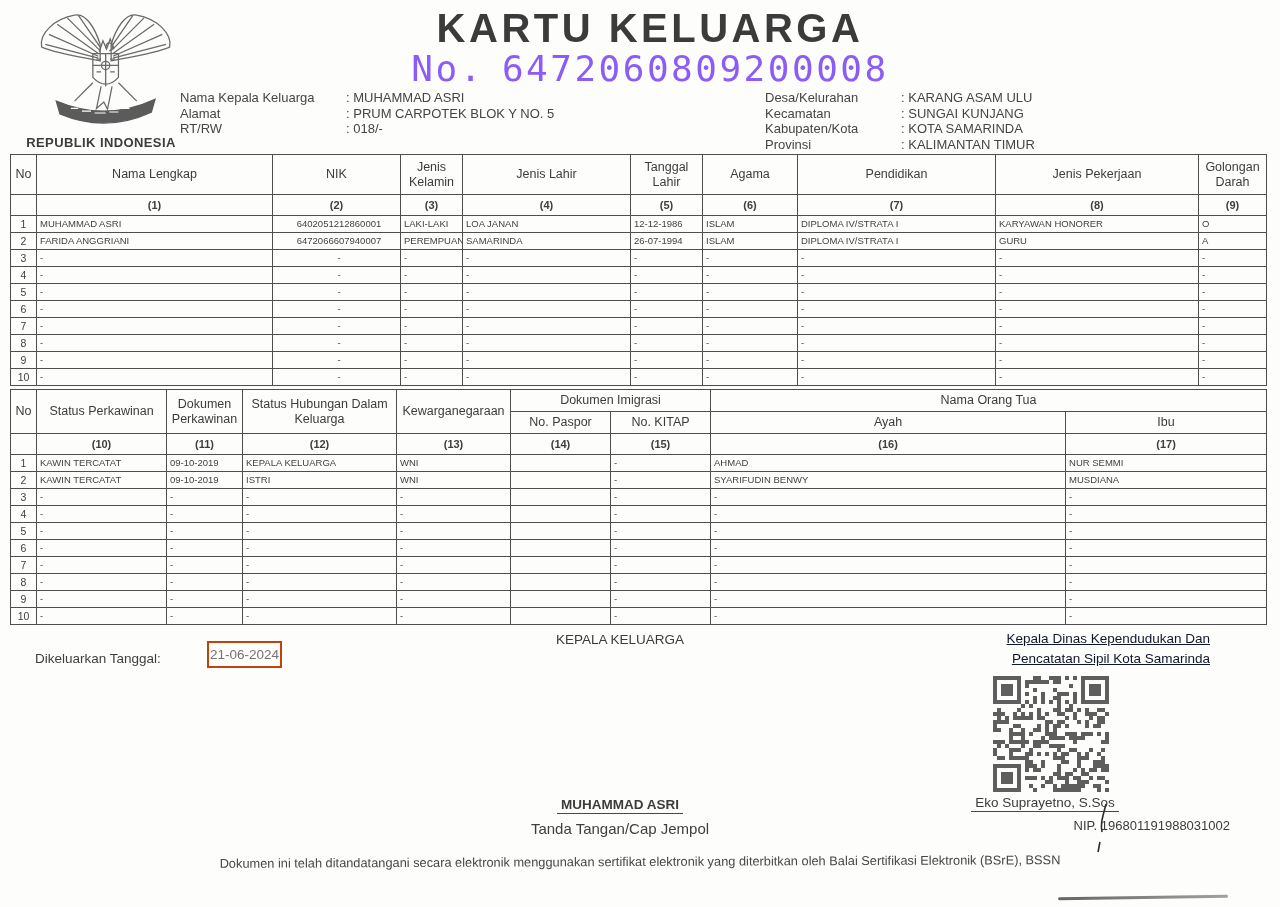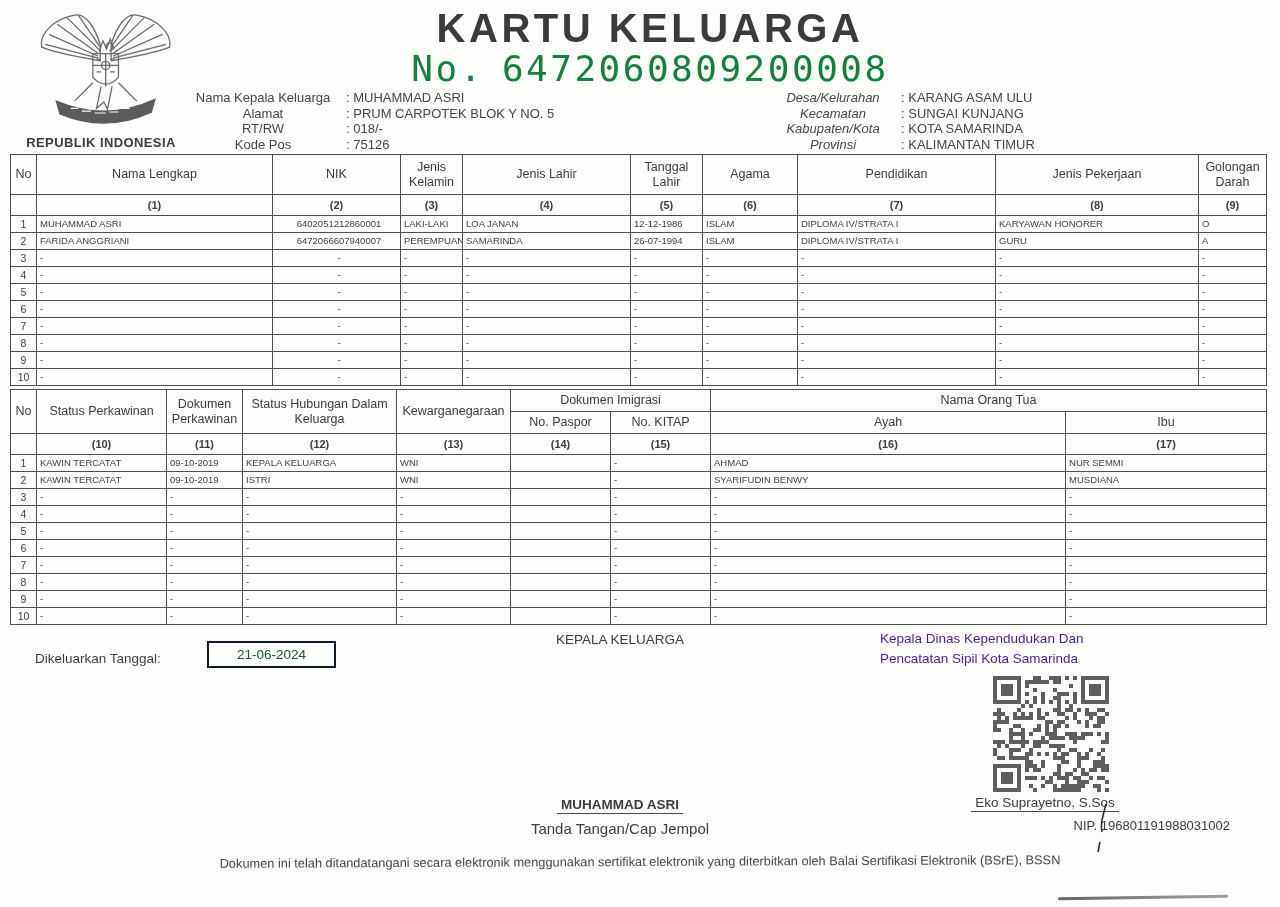--- a/index.html
+++ b/index.html
@@ -14,30 +14,30 @@
     position:absolute;left:12px;top:135px;width:178px;text-align:center;
     font-size:13px;font-weight:bold;letter-spacing:.4px;color:#3c3c3c;
   }
   .title{
     position:absolute;left:340px;top:6px;width:620px;text-align:center;
     font-size:40px;font-weight:bold;letter-spacing:3.5px;color:#3b3b3b;
   }
   .doc-no{
     position:absolute;left:320px;top:48px;width:660px;text-align:center;
     font-family:"DejaVu Sans Mono",monospace;font-size:36px;
-    letter-spacing:2.5px;color:#15803d;white-space:nowrap;
+    letter-spacing:2.5px;color:#8b5cf6;white-space:nowrap;
   }
   .doc-no .no-label{margin-right:18px;}
-  .kv-block{position:absolute;font-size:13px;line-height:15.6px;color:#454545;text-align:center;}
+  .kv-block{position:absolute;font-size:13px;line-height:15.6px;color:#454545;}
   .kv-left{left:180px;top:90px;}
   .kv-right{left:765px;top:90px;}
   .kv{display:flex;}
   .kv .lbl{flex:none;}
   .kv-left .lbl{width:166px;}
-  .kv-right .lbl{width:136px;font-style:italic;}
+  .kv-right .lbl{width:136px;}
   .kv .val::before{content:": ";}
   
   table.doc-table{
     position:absolute;left:10px;border-collapse:collapse;table-layout:fixed;
     width:1256px;
   }
   .doc-table th,.doc-table td{
     border:1.6px solid #4e4e4e;padding:0 3px;color:#3e3e3e;
     overflow:hidden;vertical-align:middle;
   }
@@ -55,30 +55,30 @@
   #table1{top:154px;}
   #table1 thead tr.hrow{height:40px;}
   #table2{top:389px;}
   #table2 thead tr.hrow{height:22px;}
   #table1 tbody td:nth-child(1),
   #table2 tbody td:nth-child(1){text-align:center;font-size:10.5px;}
   #table1 tbody td:nth-child(3){text-align:center;padding-left:8px;}
   
   .issued{position:absolute;left:35px;top:651px;font-size:13.5px;color:#3f3f3f;}
   .issued-box{
-    position:absolute;left:207px;top:641px;border:2px solid #0f172a;
-    padding:4px 28px;font-size:13.5px;color:#14532d;
+    position:absolute;left:207px;top:641px;border:2px solid #c2410c;
+    padding:4px 1px;font-size:13.5px;color:#737373;
   }
   .sign-title-left{
     position:absolute;left:340px;top:632px;width:560px;text-align:center;
     font-size:13.5px;color:#3c3c3c;
   }
   .sign-title-right{
-    position:absolute;left:880px;top:629px;width:330px;text-align:left;
-    font-size:13.5px;line-height:20px;color:#4c1d95;
+    position:absolute;left:880px;top:629px;width:330px;text-align:right;
+    font-size:13.5px;line-height:20px;color:#0f172a;text-decoration:underline;
   }
   .qr{position:absolute;left:993px;top:676px;width:116px;height:116px;}
   .sign-name-left{
     position:absolute;left:340px;top:797px;width:560px;text-align:center;
     font-size:13.5px;font-weight:bold;color:#3c3c3c;
   }
   .sign-name-left .u, .sign-name-right .u{
     display:inline-block;border-bottom:1.6px solid #474747;padding:0 4px 1px;
   }
   .sign-caption-left{
@@ -149,24 +149,20 @@
         <span class="lbl">Nama Kepala Keluarga</span>
         <span class="val">MUHAMMAD ASRI</span>
       </div>
     <div class="kv">
         <span class="lbl">Alamat</span>
         <span class="val">PRUM CARPOTEK BLOK Y NO. 5</span>
       </div>
     <div class="kv">
         <span class="lbl">RT/RW</span>
         <span class="val">018/-</span>
-      </div>
-    <div class="kv">
-        <span class="lbl">Kode Pos</span>
-        <span class="val">75126</span>
       </div>
   </div>
 
   <div class="kv-block kv-right">
     <div class="kv">
         <span class="lbl">Desa/Kelurahan</span>
         <span class="val">KARANG ASAM ULU</span>
       </div>
     <div class="kv">
         <span class="lbl">Kecamatan</span>

